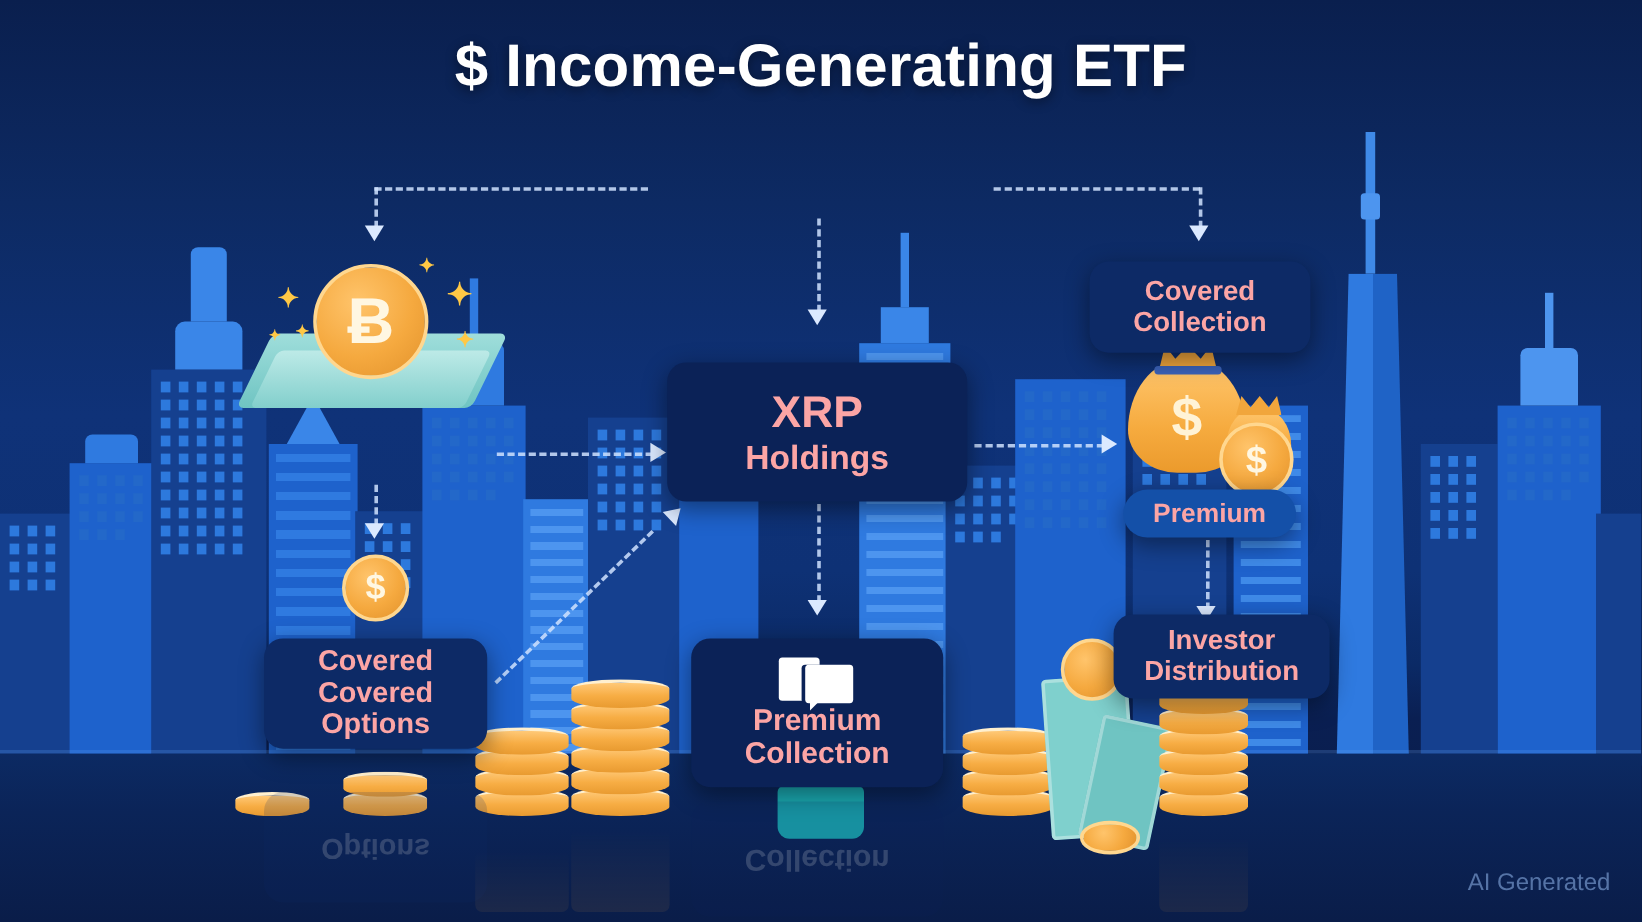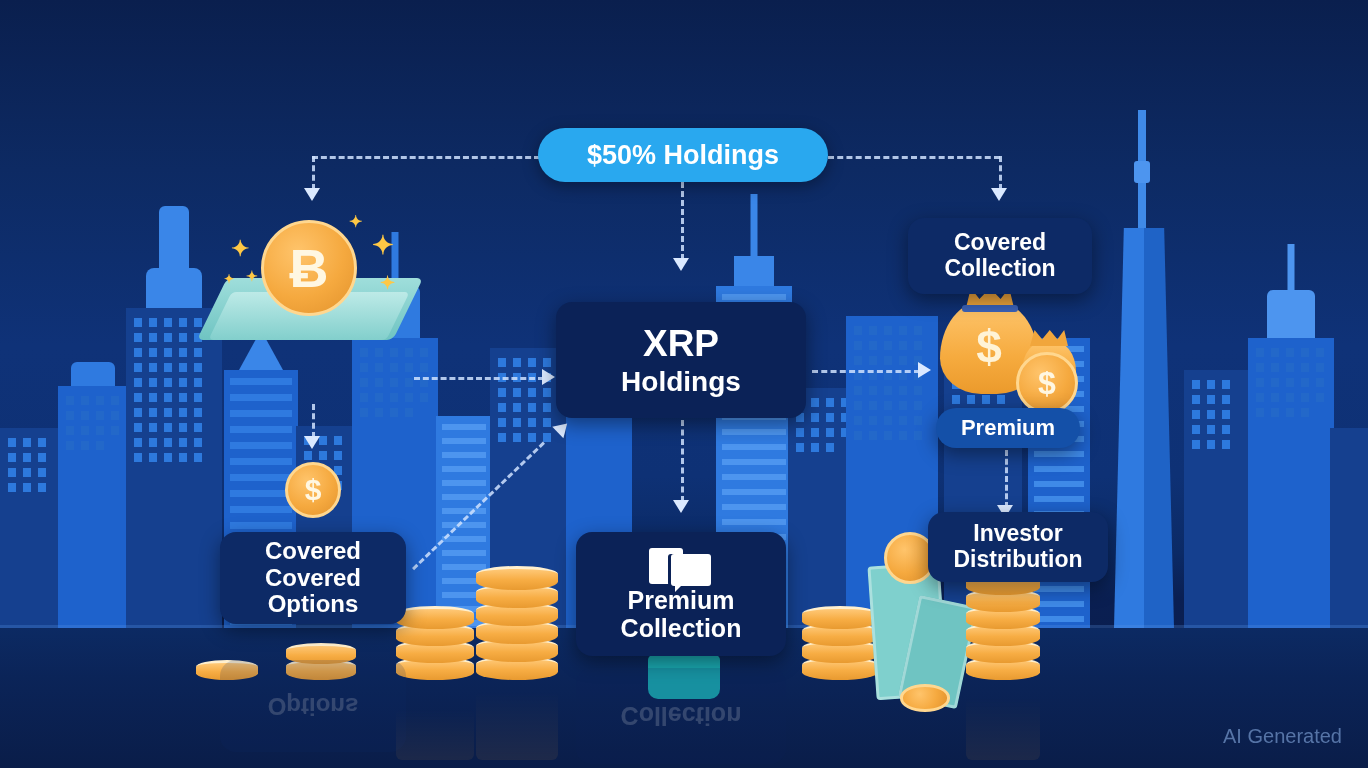--- a/index.html
+++ b/index.html
@@ -62,21 +62,21 @@
     text-shadow:0 2px 10px rgba(0,0,0,.45);
   }
 
   
   .pill {
     position:absolute; background:#29a8ef; color:#fff;
     border-radius:34px; display:flex; align-items:center; justify-content:center;
     font-weight:bold; box-shadow:0 4px 16px rgba(0,0,0,.35);
   }
   .node {
-    position:absolute; background:#0d2a66; color:#ffffff;
+    position:absolute; background:#0d2a66; color:#fca5a5;
     border-radius:16px; display:flex; flex-direction:column;
     align-items:center; justify-content:center;
     font-weight:bold; text-align:center; line-height:1.12;
     box-shadow:0 6px 20px rgba(0,0,0,.42);
   }
   .node.deep { background:#0b2257; }
   .node.oval { border-radius:30px; }
 
   
   .dash-h { position:absolute; height:0; border-top:3px dashed #cfe2ff; opacity:.85; }
@@ -485,20 +485,21 @@
       <div class="cap" style="width:48px;height:48px;border-radius:6px 6px 0 0;background:#4d95ef;"></div>
       <div class="spire" style="height:46px;bottom:calc(100% + 48px);background:#4d95ef;"></div>
     </div>
 
     <div class="bldg dark" style="left:1330px;width:38px;height:210px;"></div>
   </div>
 
   <div class="ground-line"></div>
   <div class="ground"></div>
 
+  <div class="title">$ Income-Generating ETF</div>
 
   <div class="dash-h" style="left:312px;top:156px;width:228px;"></div>
   <div class="dash-v" style="left:312px;top:156px;height:34px;"></div>
   <div class="arrow-d" style="left:304px;top:188px;"></div>
 
   <div class="dash-h" style="left:828px;top:156px;width:172px;"></div>
   <div class="dash-v" style="left:999px;top:156px;height:34px;"></div>
   <div class="arrow-d" style="left:991px;top:188px;"></div>
 
   <div class="dash-v" style="left:681px;top:182px;height:78px;"></div>
@@ -596,23 +597,20 @@
     <div class="c-disc" style="width:74px;height:23px;bottom:0;"></div>
     <div class="c-disc" style="width:74px;height:23px;bottom:17px;"></div>
     <div class="c-disc" style="width:74px;height:23px;bottom:34px;"></div>
     <div class="c-disc" style="width:74px;height:23px;bottom:51px;"></div>
     <div class="c-disc" style="width:74px;height:23px;bottom:68px;"></div>
     <div class="c-disc" style="width:74px;height:23px;bottom:85px;"></div>
   </div>
 
   <div class="illus" style="left:648px;top:655px;width:72px;height:44px;background:#1aa8b0;border-radius:5px 5px 10px 10px;"></div>
 
-  <div class="pill" style="left:538px;top:128px;width:290px;height:54px;font-size:27px;">
-    <span>$50% Holdings</span>
-  </div>
 
 
   <div class="node" style="left:220px;top:532px;width:186px;height:92px;font-size:24px;">
     <span>Covered</span>
     <span>Covered</span>
     <span>Options</span>
   </div>
 
   <div class="node deep" style="left:556px;top:302px;width:250px;height:116px;">
     <span style="font-size:37px;">XRP</span>

